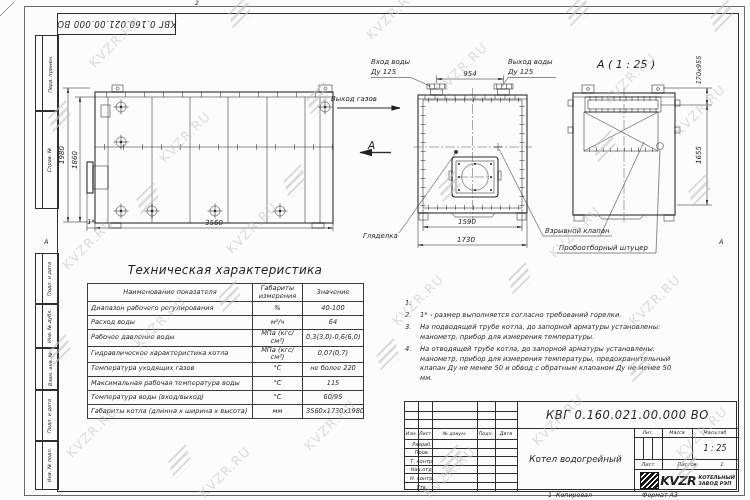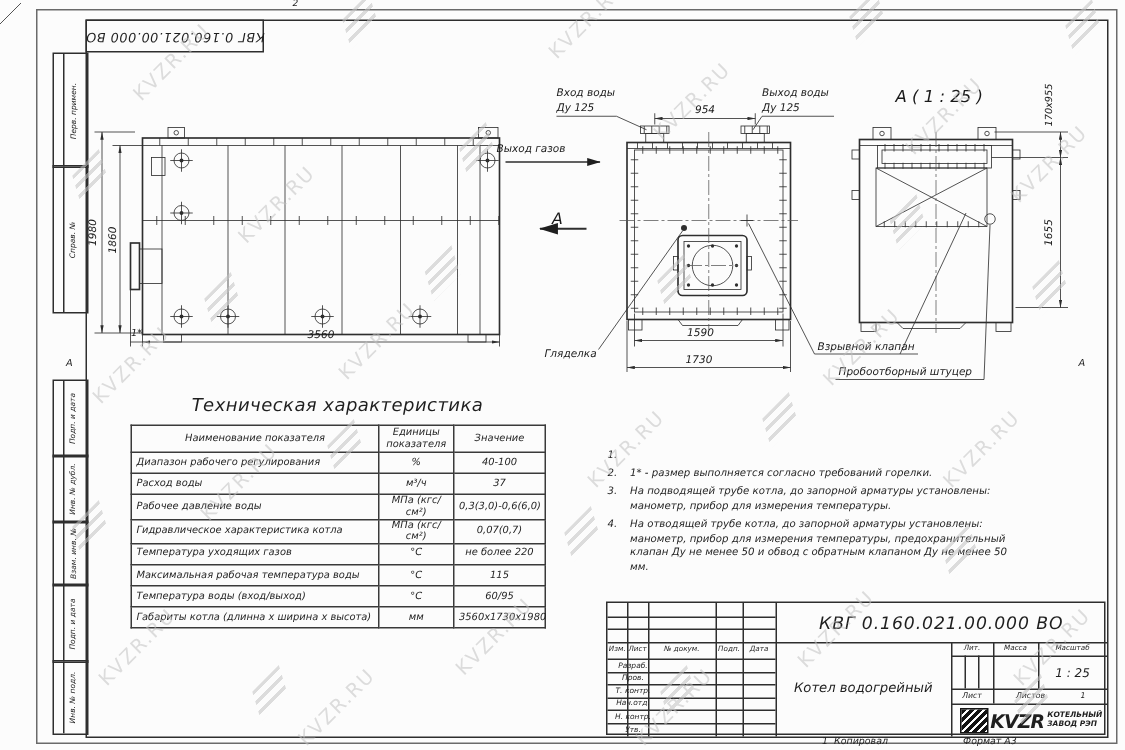--- a/index.html
+++ b/index.html
@@ -435,34 +435,34 @@
     <div class="spec-title">Техническая характеристика</div>
     <table class="spec-t">
       <colgroup>
           <col style="width:165px">
           <col style="width:50px">
           <col style="width:61px">
         </colgroup>
       <thead>
         <tr>
           <th>Наименование показателя</th>
-          <th>Единицы показателя</th>
+          <th>Габариты измерения</th>
           <th>Значение</th>
         </tr>
       </thead>
       <tbody>
           <tr>
             <td>Диапазон рабочего регулирования</td>
             <td class="c">%</td>
             <td class="c">40-100</td>
           </tr>
           <tr>
             <td>Расход воды</td>
             <td class="c">м³/ч</td>
-            <td class="c">37</td>
+            <td class="c">64</td>
           </tr>
           <tr>
             <td>Рабочее давление воды</td>
             <td class="c">МПа (кгс/см²)</td>
             <td class="c">0,3(3,0)-0,6(6,0)</td>
           </tr>
           <tr>
             <td>Гидравлическое характеристика котла</td>
             <td class="c">МПа (кгс/см²)</td>
             <td class="c">0,07(0,7)</td>

